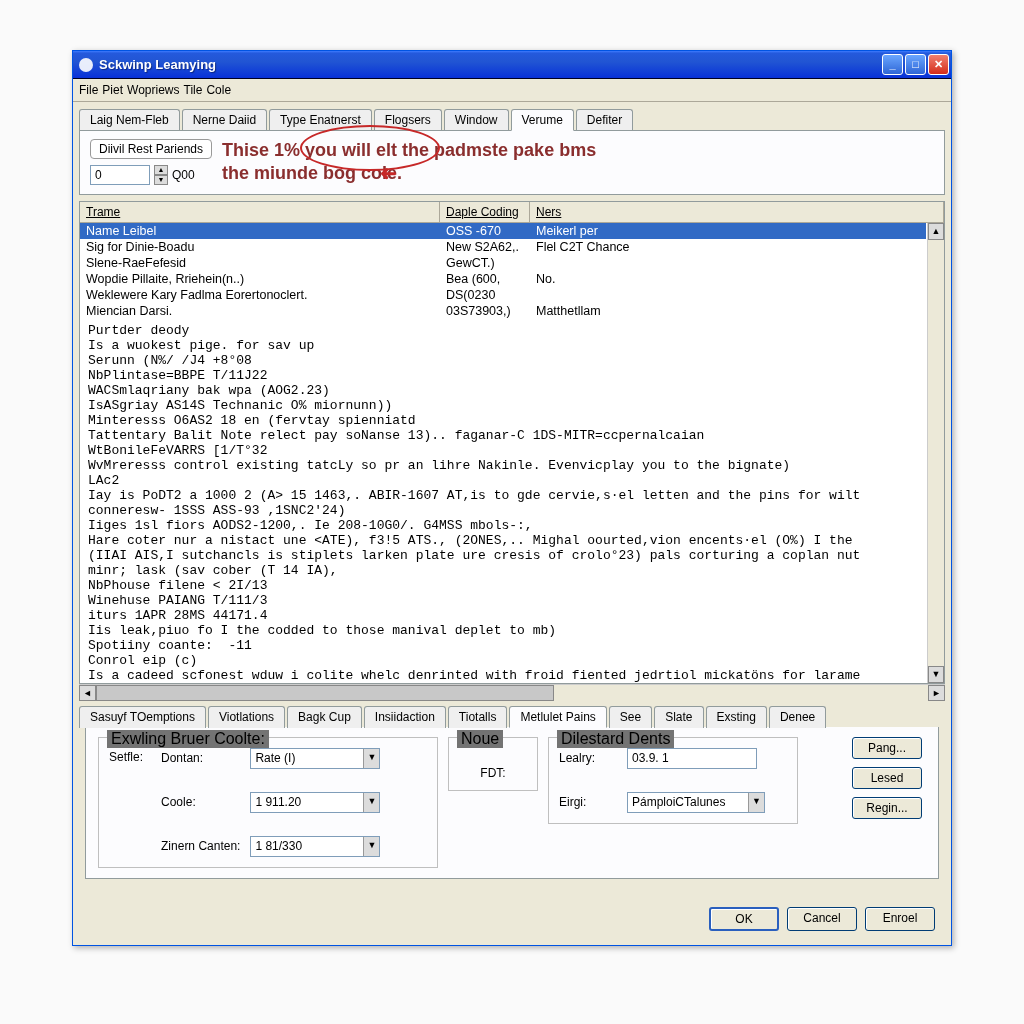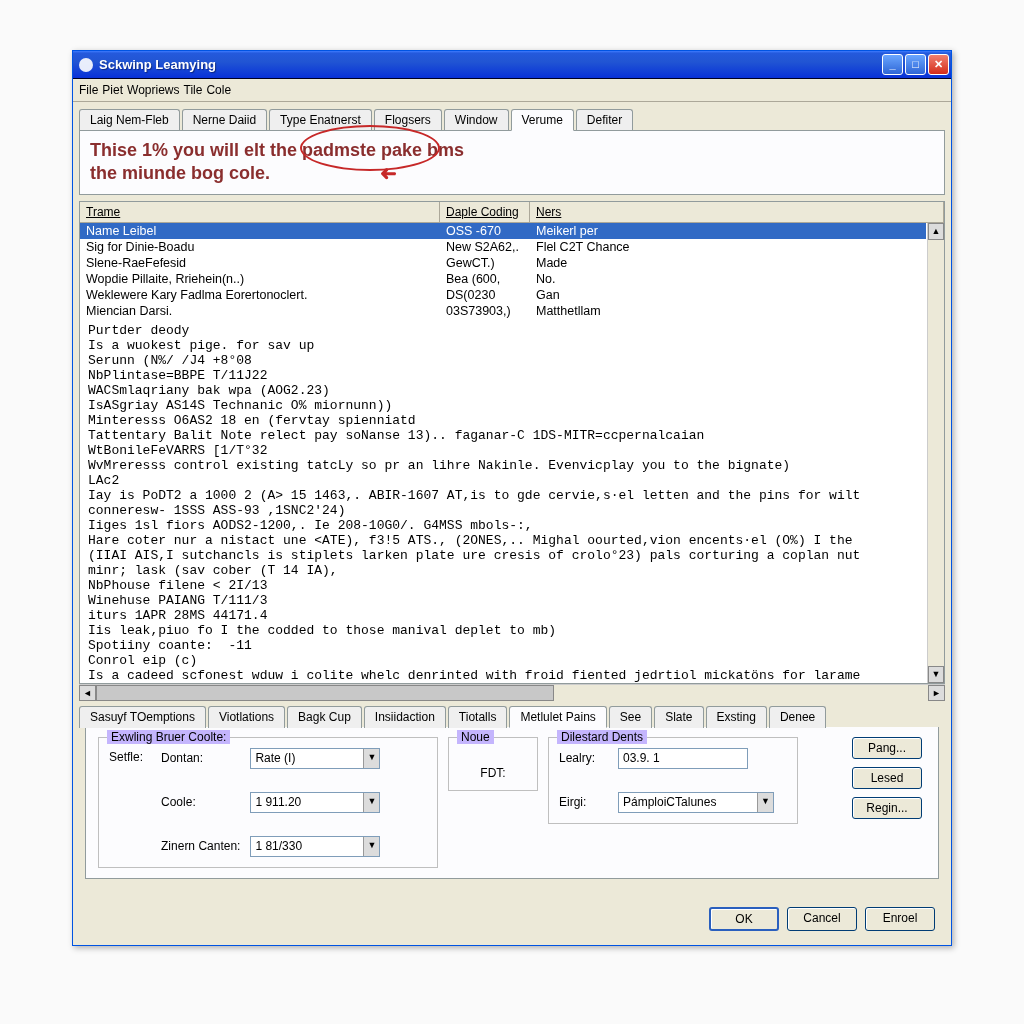--- a/index.html
+++ b/index.html
@@ -211,23 +211,23 @@
   .tabrow2 { padding: 0; }
   .group {
     border: 1px solid #bfbfbf;
     padding: 10px 10px 10px 10px;
     margin-right: 10px;
     position: relative;
   }
   .group > legend, .group-title {
     position: absolute;
     top: -8px; left: 8px;
-    background: #c4b5fd;
+    background: #737373;
     padding: 0 4px;
-    font-size: 12px;
+    font-size: 16px;
   }
   .fields { display: grid; grid-template-columns: auto auto; gap: 23px 10px; align-items: center; }
   .lbl { font-size: 12px; }
   .combo, .txt {
     border: 1px solid #7f9db9;
     height: 21px;
     font-size: 12px;
     padding: 1px 4px;
     background: #fff;
   }
@@ -282,20 +282,31 @@
     <div class="tab">Nerne Daiid</div>
     <div class="tab">Type Enatnerst</div>
     <div class="tab">Flogsers</div>
     <div class="tab">Window</div>
     <div class="tab active">Verume</div>
     <div class="tab">Defiter</div>
   </div>
 
   <div class="tab-pane-top" style="position:relative;">
     <div class="info-row">
+      <div class="param-box">
+        <div class="param-label">Diivil Rest Pariends</div><br>
+        <div class="spin-wrap">
+          <input class="spin-input" value="0" style="">
+          <div class="spin-btns">
+            <div class="spin-btn">▲</div>
+            <div class="spin-btn">▼</div>
+          </div>
+          <span>Q00</span>
+        </div>
+      </div>
       <div class="anno-text">Thise 1% you will elt the padmste pake bms the miunde bog cole.</div>
     </div>
     <div class="anno-circle"></div>
     <div class="anno-arrow">➜</div>
   </div>
 
   <div class="tbl-wrap">
     <div class="tbl-head">
       <div class="th col-a">Trame</div>
       <div class="th col-b">Daple Coding</div>
@@ -310,31 +321,29 @@
               <div class="cell col-c">Meikerl per</div>
             </div>
             <div class="row">
               <div class="cell col-a">Sig for Dinie-Boadu</div>
               <div class="cell col-b">New S2A62,.</div>
               <div class="cell col-c">Flel C2T Chance</div>
             </div>
             <div class="row">
               <div class="cell col-a">Slene-RaeFefesid</div>
               <div class="cell col-b">GewCT.)</div>
-              <div class="cell col-c">Made</div>
             </div>
             <div class="row">
               <div class="cell col-a">Wopdie Pillaite, Rriehein(n..)</div>
               <div class="cell col-b">Bea (600,</div>
               <div class="cell col-c">No.</div>
             </div>
             <div class="row">
               <div class="cell col-a">Weklewere Kary Fadlma Eorertonoclert.</div>
               <div class="cell col-b">DS(0230</div>
-              <div class="cell col-c">Gan</div>
             </div>
             <div class="row">
               <div class="cell col-a">Miencian Darsi.</div>
               <div class="cell col-b">03S73903,)</div>
               <div class="cell col-c">Matthetllam</div>
             </div>
           </div>
         <div class="bodytext" id="bodytext">Purtder deody
 Is a wuokest pige. for sav up
 Serunn (N%/ /J4 +8°08
@@ -420,21 +429,21 @@
           <div class="group-title">Noue</div>
           <div class="lbl" style="text-align:center; padding-top:18px;">FDT:</div>
         </div>
 
         <div class="group" style="width:250px;">
           <div class="group-title">Dilestard Dents</div>
           <div class="fields">
             <div class="lbl">Lealry:</div>
             <input class="txt" style="width: 130px;" value="03.9. 1">
             <div class="lbl">Eirgi:</div>
-            <div class="combo" style="width:156px;">
+            <div class="combo" style="width:138px;">
                 <span>PámploiCTalunes</span>
                 <span class="arrdn">▼</span>
               </div>
           </div>
         </div>
 
         <div class="right-btns">
           <div class="btn">Pang...</div>
           <div class="btn">Lesed</div>
           <div class="btn">Regin...</div>

